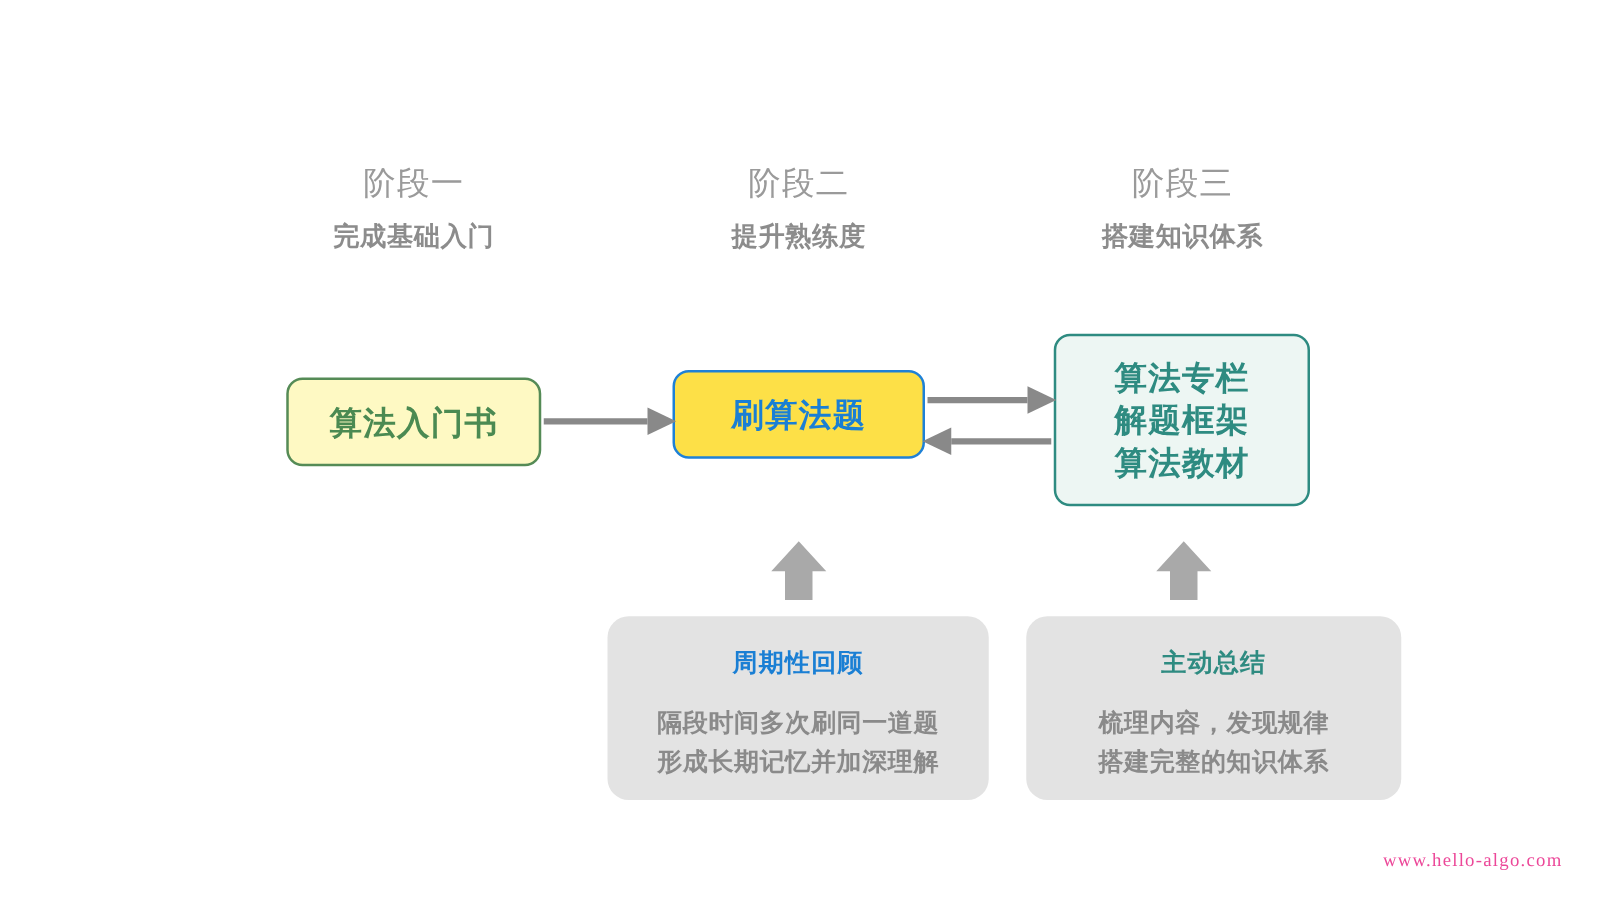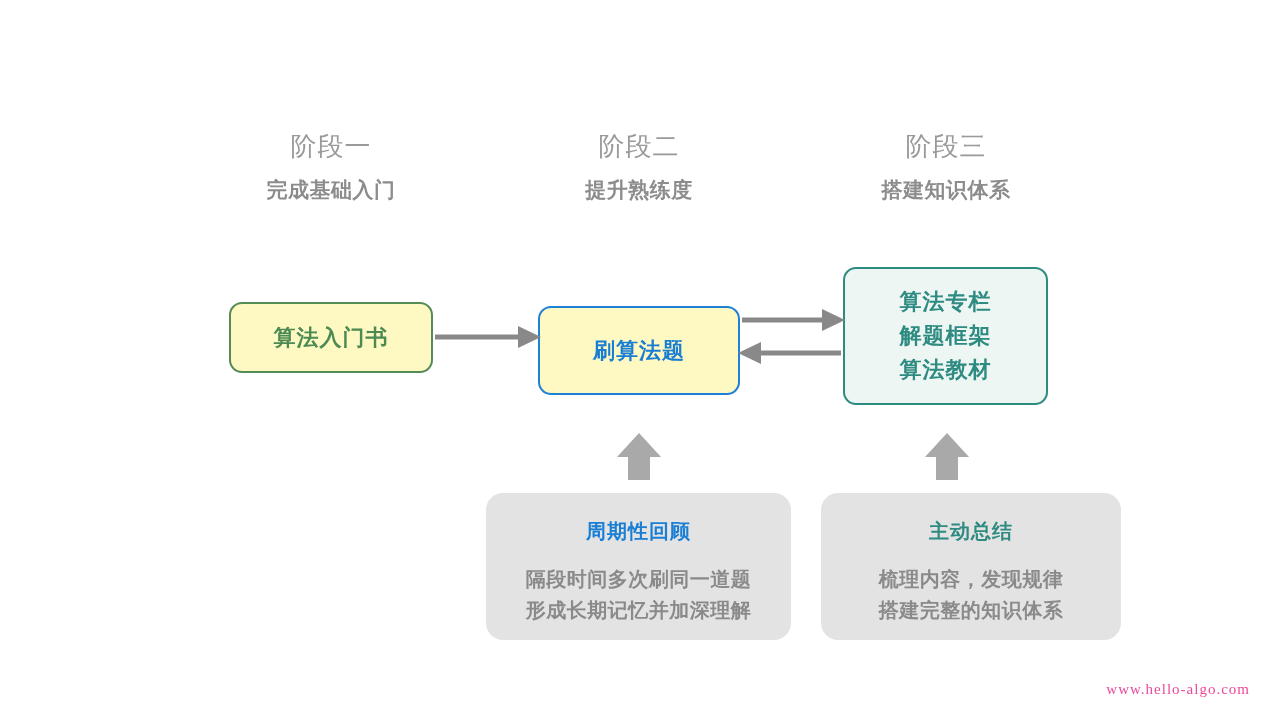--- a/index.html
+++ b/index.html
@@ -54,40 +54,40 @@
     position: absolute;
     box-sizing: border-box;
     border-radius: 13px;
     display: flex;
     flex-direction: column;
     align-items: center;
     justify-content: center;
     text-align: center;
   }
   .flow-box .line {
-    font-size: 22px;
+    font-size: 26px;
     font-weight: bold;
     letter-spacing: 1px;
     line-height: 34px;
     white-space: nowrap;
   }
 
   #box-book {
     left: 229px; top: 302px;
     width: 204px; height: 71px;
     border: 2.5px solid #558b56;
     background: #fef9c3;
   }
   #box-book .line { color: #4b8a52; }
 
   #box-practice {
-    left: 538px; top: 306px;
-    width: 202px; height: 89px;
+    left: 538px; top: 296px;
+    width: 202px; height: 71px;
     border: 2.5px solid #1f81d6;
-    background: #fef9c3;
+    background: #fde047;
   }
   #box-practice .line { color: #1a7fd4; }
 
   #box-resources {
     left: 843px; top: 267px;
     width: 205px; height: 138px;
     border: 2.5px solid #2e8b81;
     background: #edf6f3;
   }
   #box-resources .line { color: #2e8b81; }

